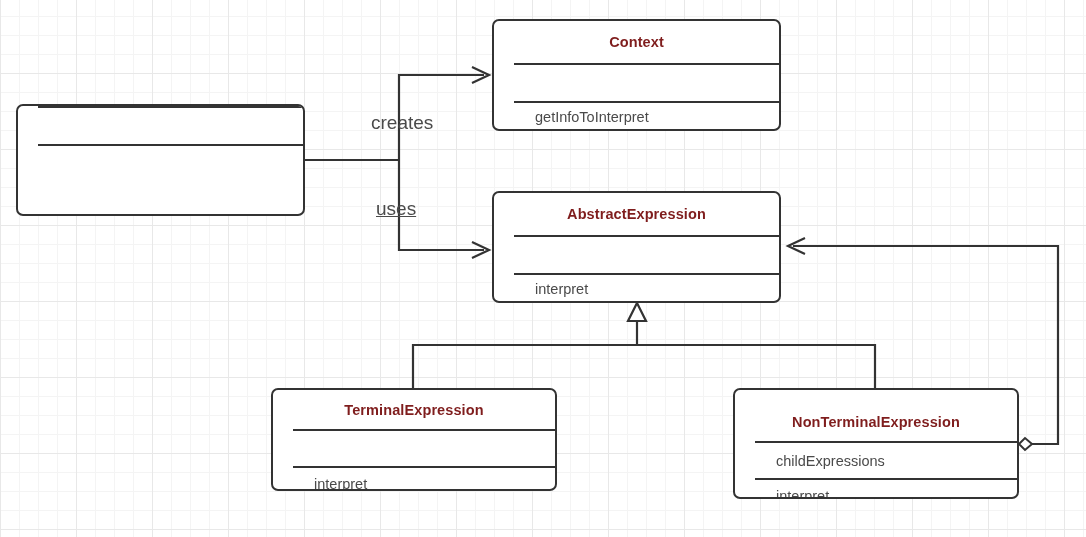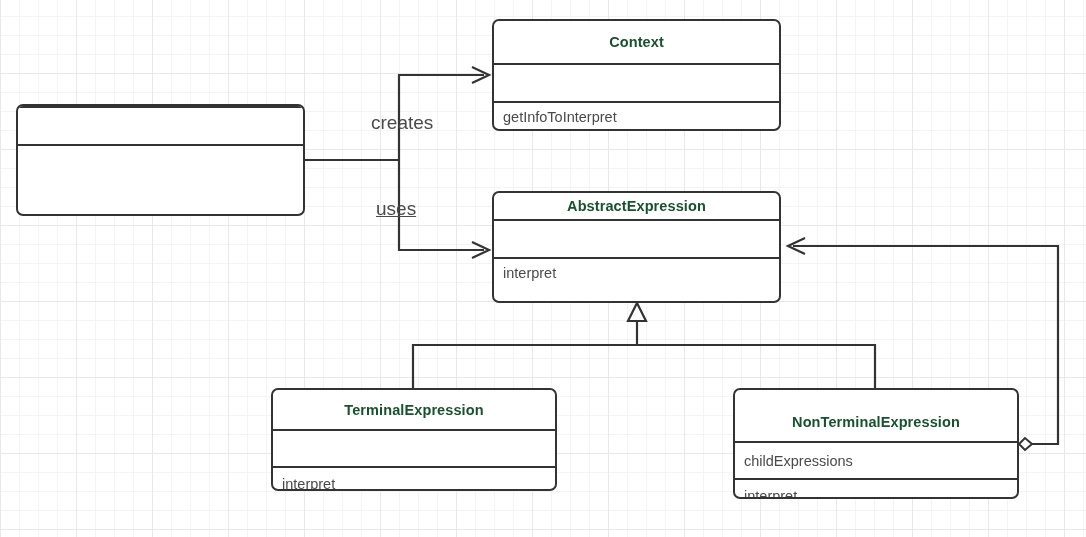--- a/index.html
+++ b/index.html
@@ -60,29 +60,30 @@
   }
 
   .compartment.divider {
     border-top: 2.2px solid #333333;
   }
 
   .class-title {
     justify-content: center;
     font-weight: bold;
     font-size: 14.5px;
-    color: #14532d;
+    color: #7f1d1d;
     letter-spacing: 0.1px;
   }
 
   .member {
     justify-content: flex-start;
-    padding-left: 9px;
+    padding-left: 21px;
     font-size: 14.5px;
     color: #4a4a4a;
+    margin-left: 20px;
   }
 
   .edge-label {
     position: absolute;
     font-size: 19px;
     color: #4a4a4a;
     background: transparent;
     white-space: nowrap;
     z-index: 6;
   }
@@ -122,21 +123,21 @@
     <div class="compartment member divider" style="height:30px;"></div>
   </div>
 
   <div class="uml-class" style="left:492px; top:19px; width:289px; height:112px;">
     <div class="compartment class-title" style="height:42px;">Context</div>
     <div class="compartment member divider" style="height:38px;"></div>
     <div class="compartment member divider" style="height:30px;">getInfoToInterpret</div>
   </div>
 
   <div class="uml-class" style="left:492px; top:191px; width:289px; height:112px;">
-    <div class="compartment class-title" style="height:26px;">AbstractExpression</div>
+    <div class="compartment class-title" style="height:42px;">AbstractExpression</div>
     <div class="compartment member divider" style="height:38px;"></div>
     <div class="compartment member divider" style="height:30px;">interpret</div>
   </div>
 
   <div class="uml-class" style="left:271px; top:388px; width:286px; height:103px;">
     <div class="compartment class-title" style="height:39px;">TerminalExpression</div>
     <div class="compartment member divider" style="height:37px;"></div>
     <div class="compartment member divider" style="height:33px;">interpret</div>
   </div>
 

